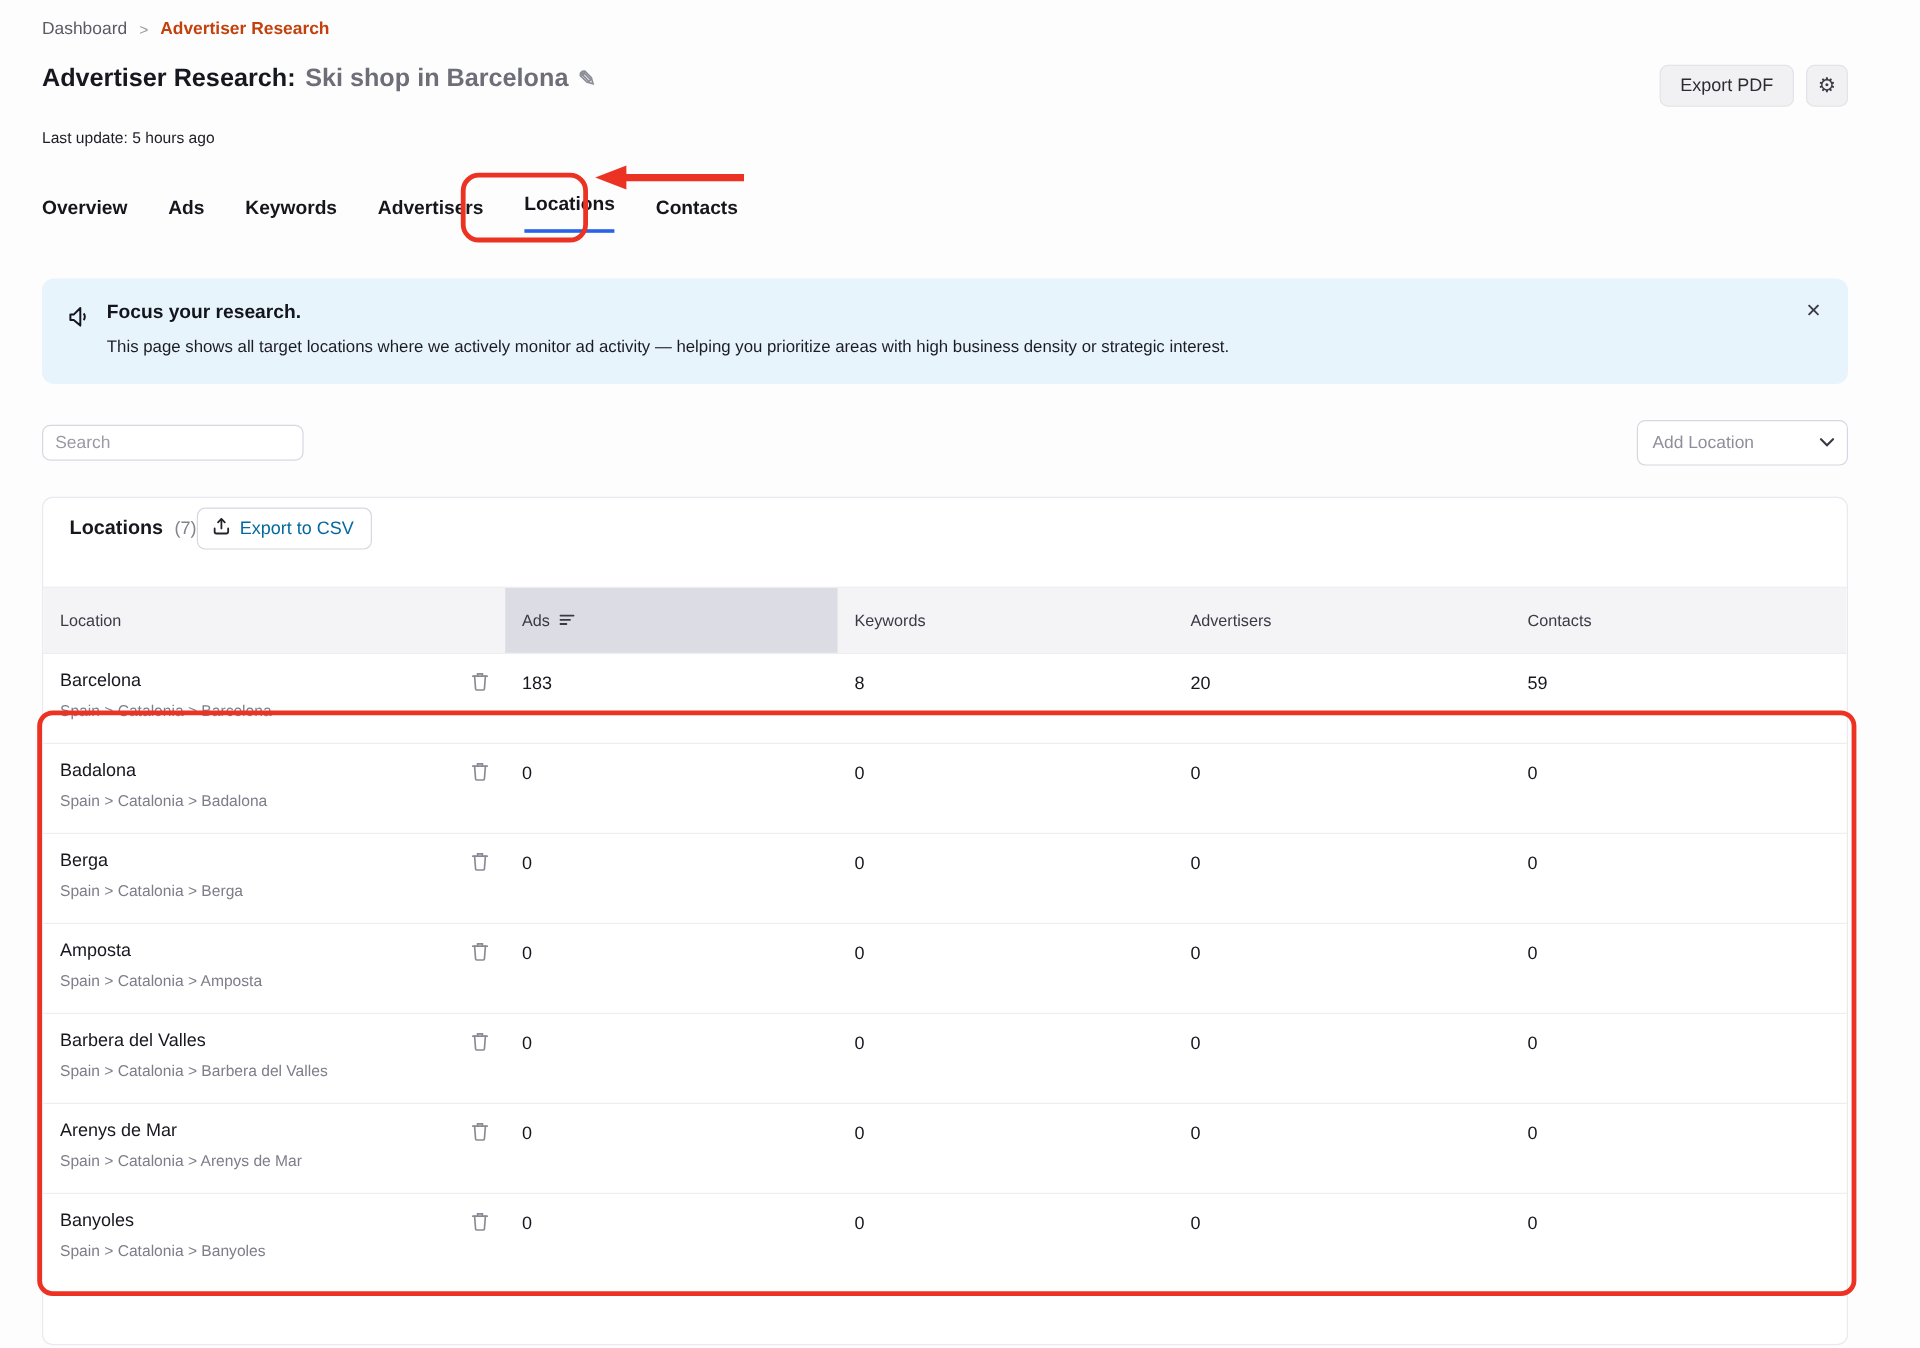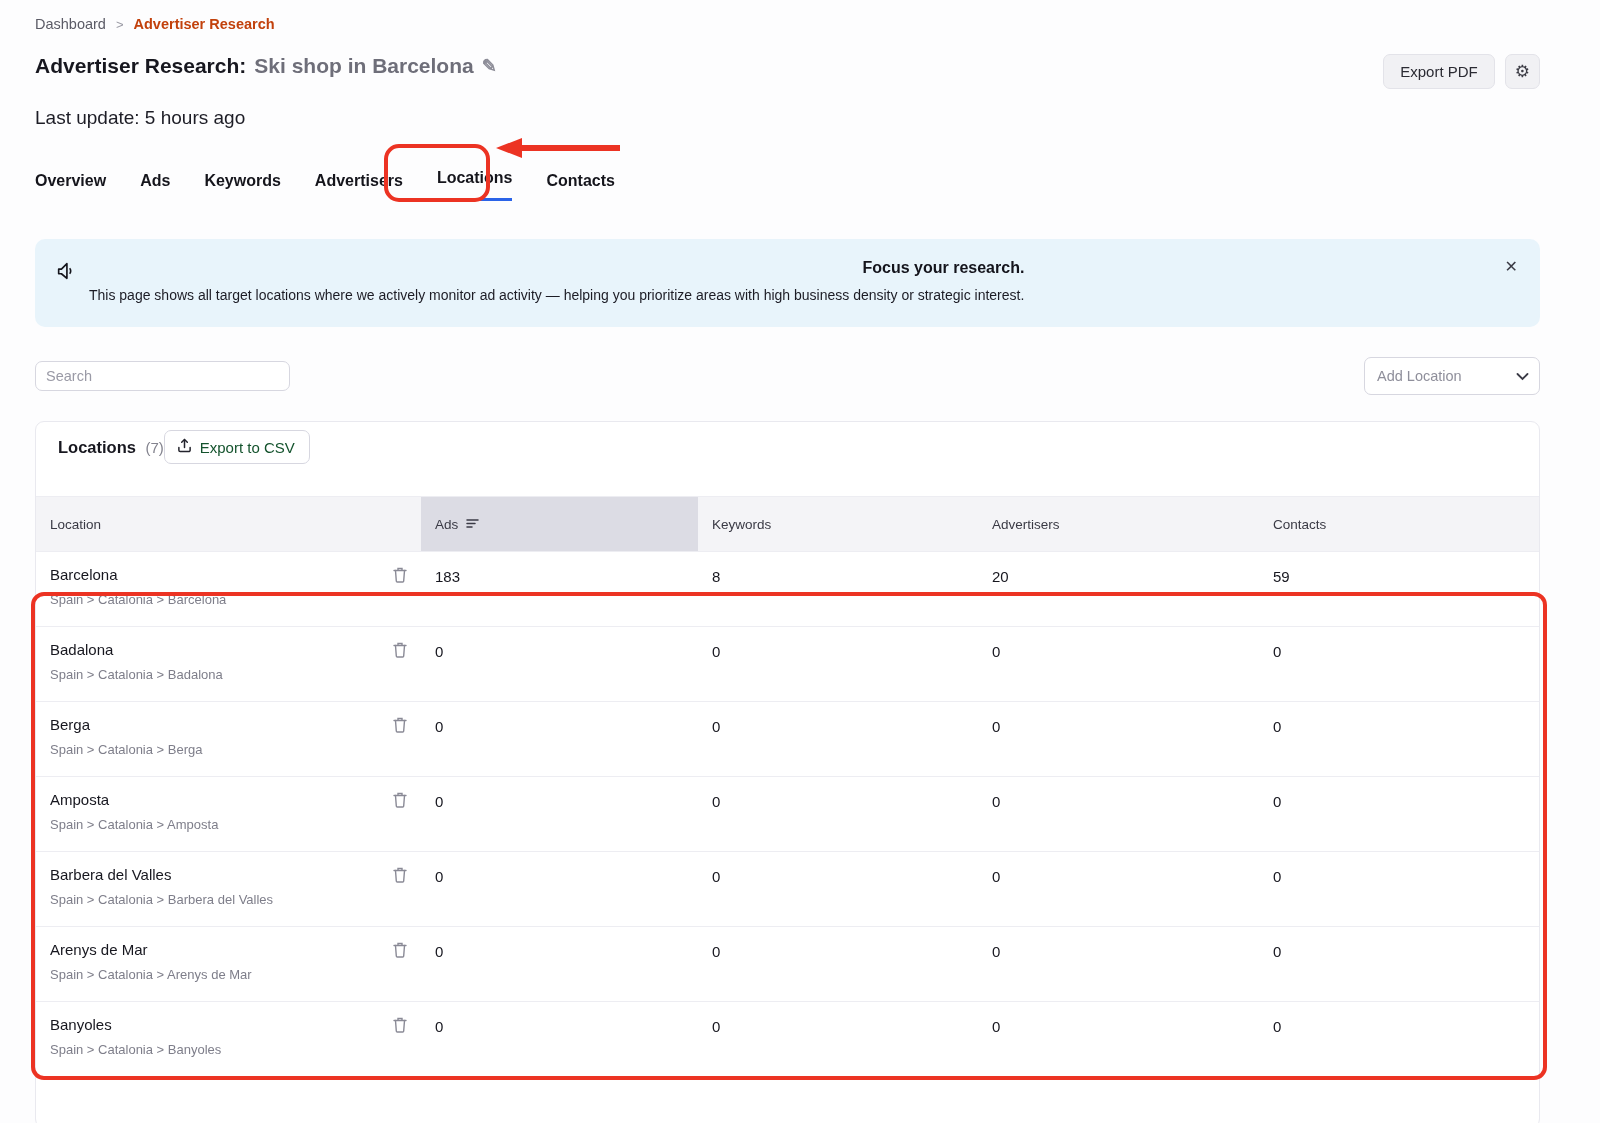--- a/index.html
+++ b/index.html
@@ -24,66 +24,66 @@
   .page-title { font-size: 21px; font-weight: 700; display: flex; align-items: center; gap: 8px; }
   .title-value { color: #6e6e79; font-weight: 700; }
   .edit-icon { color: #8d8d98; font-size: 18px; cursor: pointer; }
   .header-actions { display: flex; gap: 10px; }
   .btn-gray {
     background: #f1f1f4; border: 1px solid #e3e3e9; border-radius: 7px;
     font-size: 15px; color: #2b2b33; padding: 8px 16px; cursor: pointer;
     font-family: "Liberation Sans", sans-serif;
   }
   .btn-icon { padding: 6px 9px; font-size: 17px; line-height: 1; color: #3c3c45; }
-  .last-update { margin-top: 18px; font-size: 19px; color: #1d1d26; }
+  .last-update { margin-top: 18px; font-size: 13px; color: #1d1d26; }
 
   
   .tabs { margin-top: 38px; display: flex; gap: 34px; font-size: 16px; font-weight: 600; align-items: flex-end; height: 34px; }
   .tab { padding-bottom: 11px; cursor: pointer; color: #15151c; }
   .tab.active { border-bottom: 3px solid #2a63e8; }
 
   
   .banner {
     margin-top: 38px; background: #e8f4fb; border-radius: 10px;
     padding: 20px 24px 24px 20px; position: relative;
   }
-  .banner-inner { display: flex; gap: 12px; text-align: right; }
+  .banner-inner { display: flex; gap: 12px; }
   .banner-icon { flex: 0 0 22px; padding-top: 1px; }
   .banner-title { font-size: 16px; font-weight: 700; color: #14141c; }
   .banner-body { font-size: 14px; color: #1c1c25; margin-top: 10px; }
   .banner-close {
     position: absolute; top: 20px; right: 22px; font-size: 16px; color: #3a3a44;
     cursor: pointer; line-height: 1;
   }
 
   
   .toolbar { margin-top: 30px; display: flex; justify-content: space-between; align-items: center; }
   .search-input {
-    width: 255px; height: 30px; border: 1px solid #d7d7e0; border-radius: 7px;
+    width: 218px; height: 30px; border: 1px solid #d7d7e0; border-radius: 7px;
     padding: 0 10px; font-size: 14.5px; color: #17171f; background: #fff;
     font-family: "Liberation Sans", sans-serif; outline: none;
   }
   .search-input::placeholder { color: #9a9aa6; }
   .select-box {
     width: 176px; height: 38px; border: 1px solid #d7d7e0; border-radius: 7px;
     background: #fff; display: flex; align-items: center; justify-content: space-between;
     padding: 0 10px 0 12px; font-size: 14.5px; color: #8f8f9b; cursor: pointer;
   }
 
   
   .card {
     margin-top: 26px; background: #fff; border: 1px solid #e9e9ef;
     border-radius: 9px; overflow: hidden; padding-bottom: 50px;
   }
   .card-header { height: 50px; display: flex; align-items: center; padding: 0 22px; }
   .card-title { font-size: 16.5px; font-weight: 700; }
   .card-count { font-weight: 400; color: #83838e; font-size: 15px; margin-left: 5px; }
   .btn-export {
     background: #fff; border: 1px solid #d7d7e0; border-radius: 7px;
-    font-size: 15px; color: #14532d; padding: 7px 14px 7px 12px; cursor: pointer;
+    font-size: 15px; color: #0369a1; padding: 7px 14px 7px 12px; cursor: pointer;
     display: flex; align-items: center; gap: 8px; font-family: "Liberation Sans", sans-serif;
   }
   .gap-row { height: 24px; }
 
   .grid-row { display: grid; grid-template-columns: 385px 277px 280px 281px 1fr; }
   .thead { background: #f4f4f7; height: 56px; border-top: 1px solid #ededf2; border-bottom: 1px solid #ededf2; }
   .th { display: flex; align-items: center; padding-left: 14px; font-size: 13.5px; color: #3a3a45; cursor: pointer; }
   .th.sorted { background: #dcdce4; gap: 8px; }
 
   .trow { height: 75px; border-bottom: 1px solid #ededf2; }

